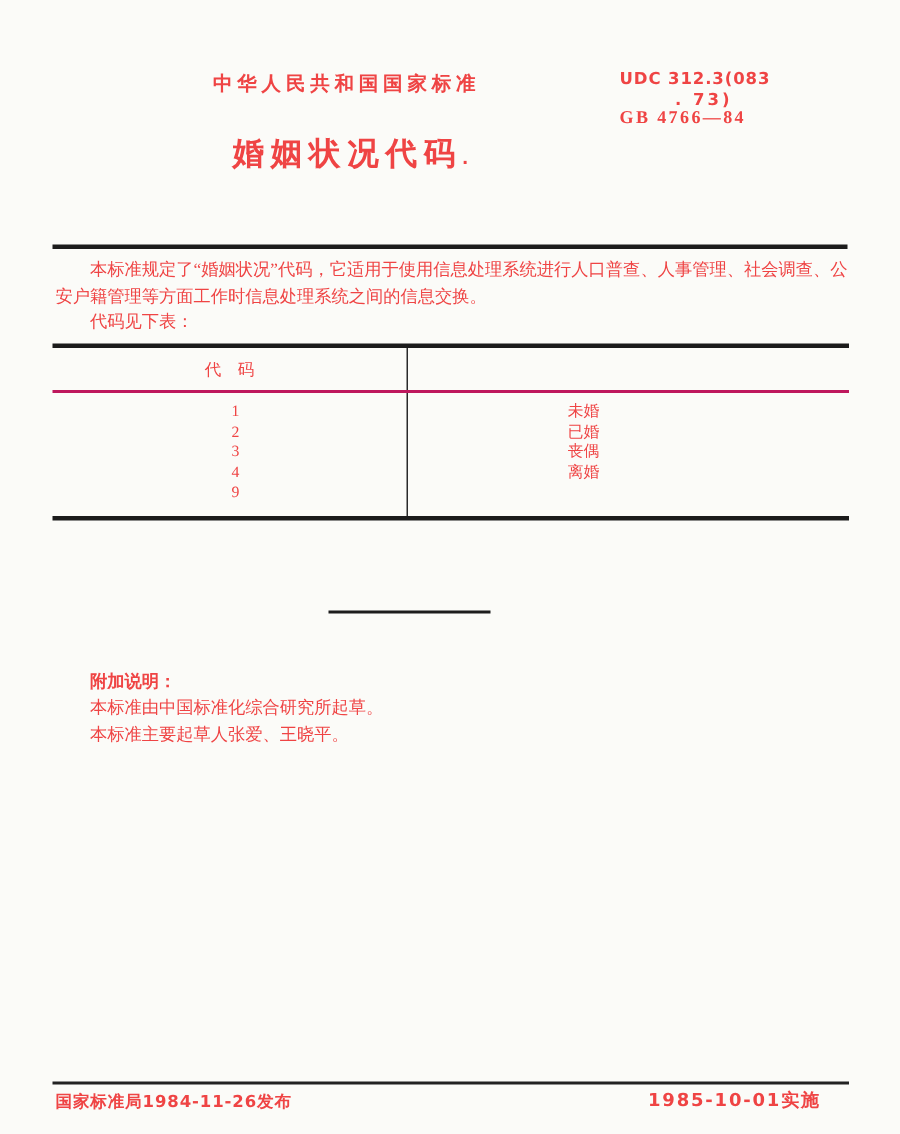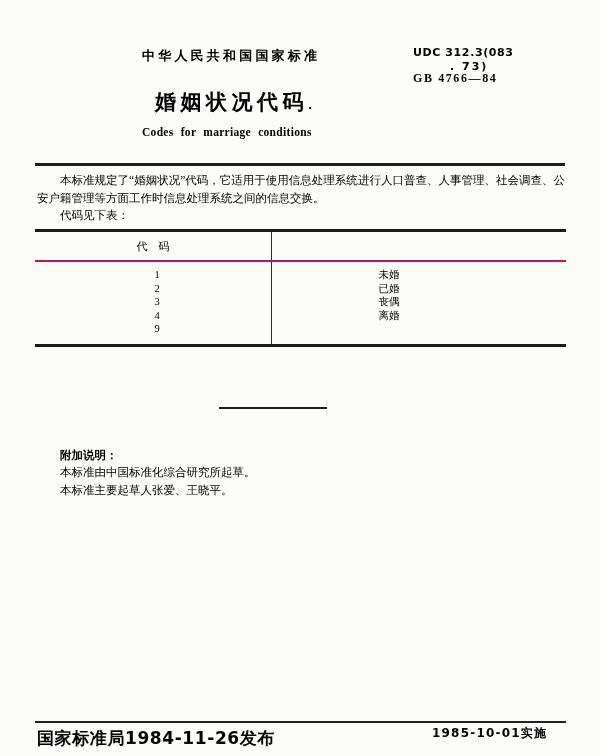--- a/index.html
+++ b/index.html
@@ -4,21 +4,21 @@
 <style>
   html, body {
     margin: 0; padding: 0;
     background: #e8e8e6;
   }
   .page {
     position: relative;
     width: 600px; height: 756px;
     margin: 0 auto;
     background: #fbfbf8;
-    color: #000000;
+    color: #ef4444;
     font-family: "Liberation Serif", "DejaVu Serif", serif;
     overflow: hidden;
   }
   .hdr-std {
     position: absolute; top: 47px; left: 142px;
     font-family: "DejaVu Sans", sans-serif;
     font-size: 13px; font-weight: bold;
     letter-spacing: 3.2px; white-space: nowrap;
   }
   .udc {
@@ -85,21 +85,21 @@
     font-size: 11.5px; line-height: 17.4px; text-align: justify;
   }
   .notes-heading { font-weight: bold; }
   .foot-rule {
     position: absolute; top: 721px; left: 35px;
     width: 531px; height: 2px; background: #222;
   }
   .foot-left {
     position: absolute; top: 727px; left: 37px;
     font-family: "DejaVu Sans", sans-serif;
-    font-size: 17px; font-weight: bold; letter-spacing: 0.6px;
+    font-size: 11px; font-weight: bold; letter-spacing: 0.6px;
     white-space: nowrap;
   }
   .foot-right {
     position: absolute; top: 725px; left: 404px;
     font-family: "DejaVu Sans", sans-serif;
     font-size: 12px; font-weight: bold; letter-spacing: 1.2px;
     white-space: nowrap;
     margin-left: 28px;
   }
 </style>
@@ -112,21 +112,20 @@
 
   <div class="udc">
     <div>UDC 312.3(083</div>
     <div class="udc-l2">. 73)</div>
   </div>
 
   <div class="gb-code">GB 4766—84</div>
 
   <div class="title-zh"><span>婚姻状况代码</span><span class="title-mark">.</span></div>
 
-  <div class="title-en">Codes for marriage conditions</div>
 
   <div class="rule-top"></div>
 
   <div class="intro">
     <p class="indent">本标准规定了“婚姻状况”代码，它适用于使用信息处理系统进行人口普查、人事管理、社会调查、公安户籍管理等方面工作时信息处理系统之间的信息交换。</p>
     <p class="indent">代码见下表：</p>
   </div>
 
   <div class="code-table">
     <div class="tbl-head">

